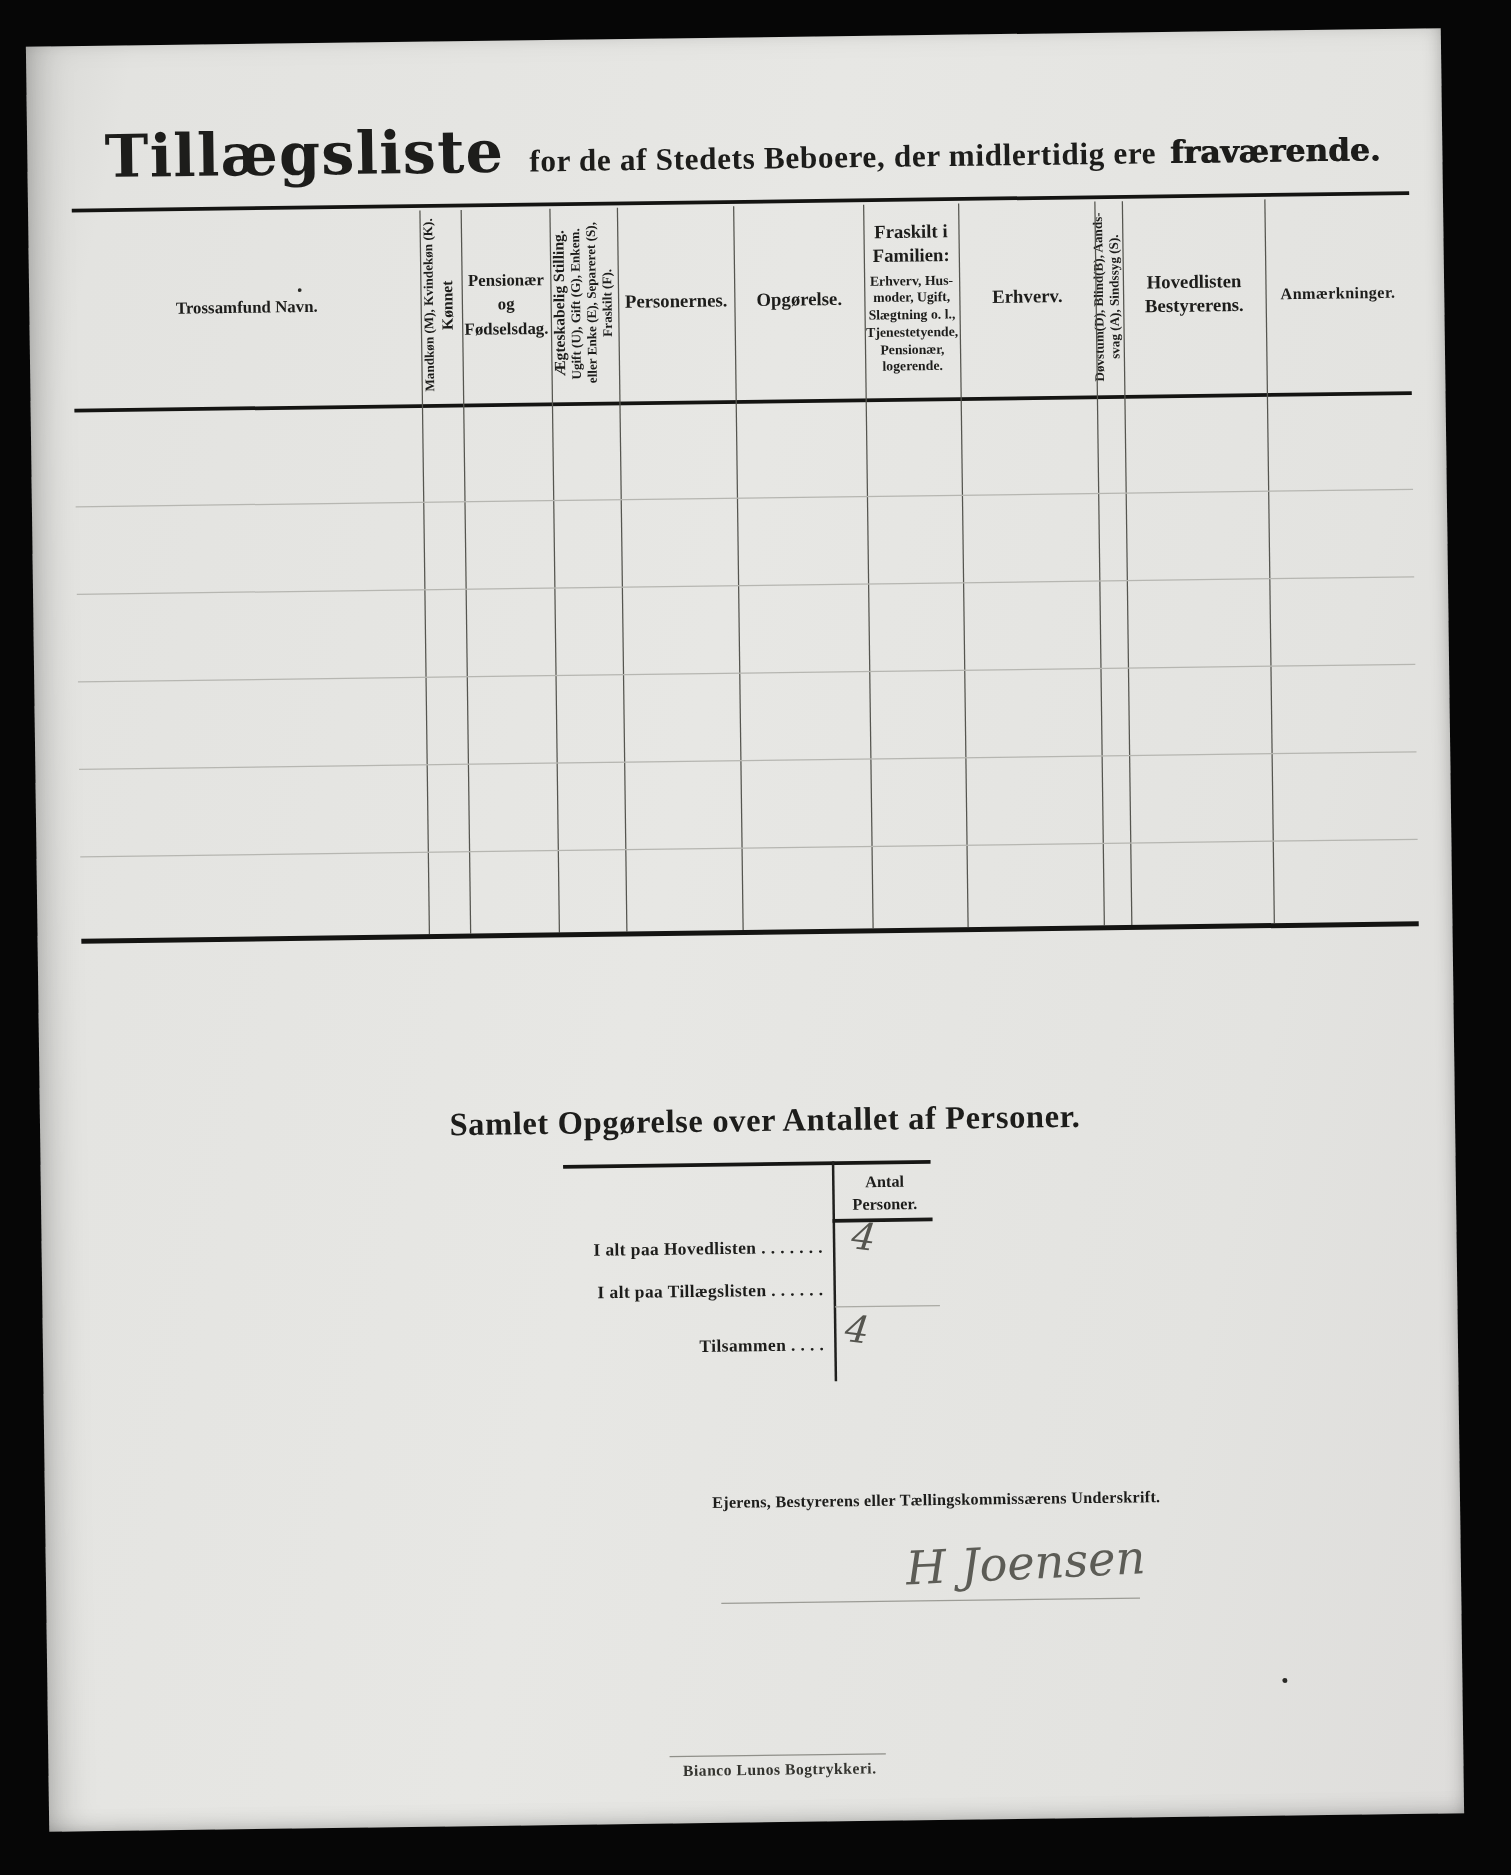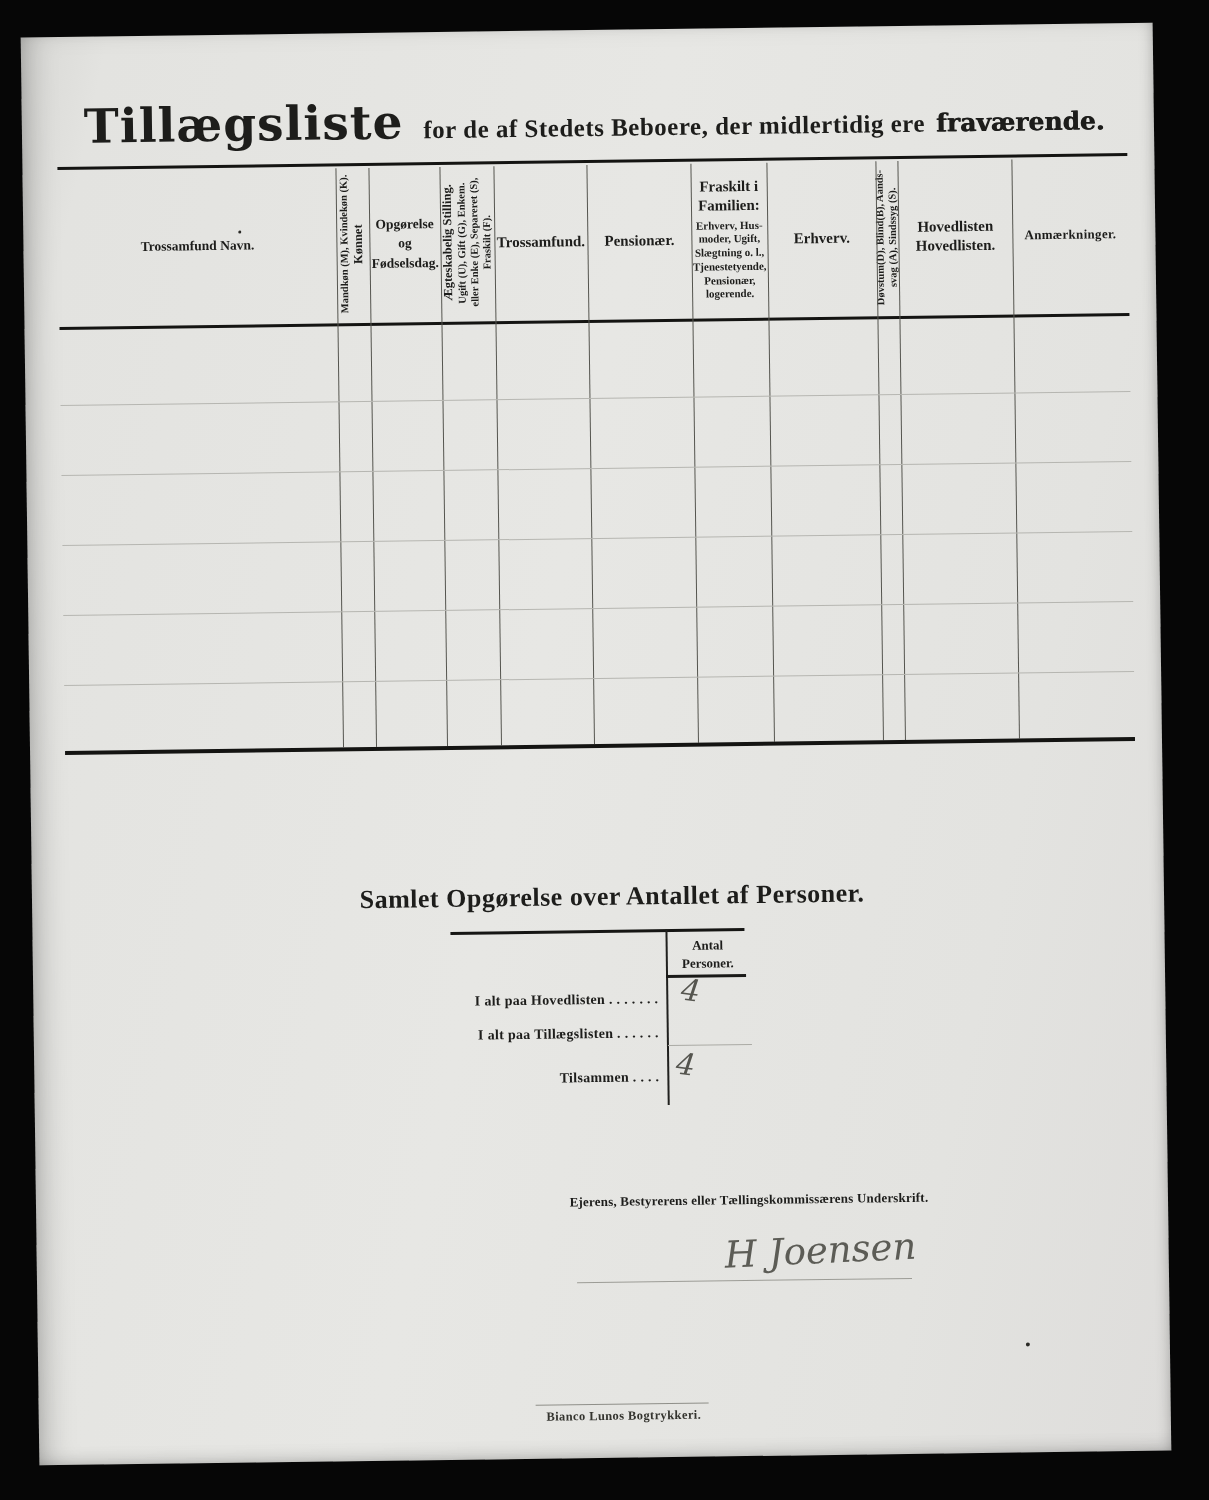--- a/index.html
+++ b/index.html
@@ -86,40 +86,40 @@
       </div>
 
       <div class="hcell" style="left:278px;width:33px;">
         <span class="vtext">
           <span class="vl vsub">Mandkøn (M), Kvindekøn (K).</span>
           <span class="vl vmain">Kønnet</span>
         </span>
       </div>
 
       <div class="hcell" style="left:311px;width:71px;">
-        <span class="mid">Opgørelse</span>
+        <span class="mid">Pensionær</span>
         <span class="mid">og</span>
         <span class="mid">Fødselsdag.</span>
       </div>
 
       <div class="hcell" style="left:382px;width:54px;">
         <span class="vtext">
           <span class="vl vmain">Ægteskabelig Stilling.</span>
           <span class="vl vsub">Ugift (U), Gift (G), Enkem.</span>
           <span class="vl vsub">eller Enke (E), Separeret (S),</span>
           <span class="vl vsub">Fraskilt (F).</span>
         </span>
       </div>
 
       <div class="hcell" style="left:436px;width:93px;">
-        <span class="big">Trossamfund.</span>
+        <span class="big">Personernes.</span>
       </div>
 
       <div class="hcell" style="left:529px;width:104px;">
-        <span class="big">Pensionær.</span>
+        <span class="big">Opgørelse.</span>
       </div>
 
       <div class="hcell" style="left:633px;width:76px;">
         <span class="big">Fraskilt i Familien:</span>
         <span class="small">Erhverv, Hus-</span>
         <span class="small" style="margin-top:0;">moder, Ugift,</span>
         <span class="small" style="margin-top:0;">Slægtning o. l.,</span>
         <span class="small" style="margin-top:0;">Tjenestetyende,</span>
         <span class="small" style="margin-top:0;">Pensionær,</span>
         <span class="small" style="margin-top:0;">logerende.</span>
@@ -131,21 +131,21 @@
 
       <div class="hcell" style="left:818px;width:22px;">
         <span class="vtext">
           <span class="vl vsub">Døvstum(D), Blind(B), Aands-</span>
           <span class="vl vsub">svag (A), Sindssyg (S).</span>
         </span>
       </div>
 
       <div class="hcell" style="left:840px;width:114px;">
         <span class="big">Hovedlisten</span>
-        <span class="big">Hovedlisten.</span>
+        <span class="big">Bestyrerens.</span>
       </div>
 
       <div class="hcell" style="left:954px;width:116px;">
         <span class="anm">Anmærkninger.</span>
       </div>
 
       <div class="rule headbottom"></div>
 
       <div class="vline" style="left:278px;"></div>
       <div class="vline" style="left:311px;"></div>

